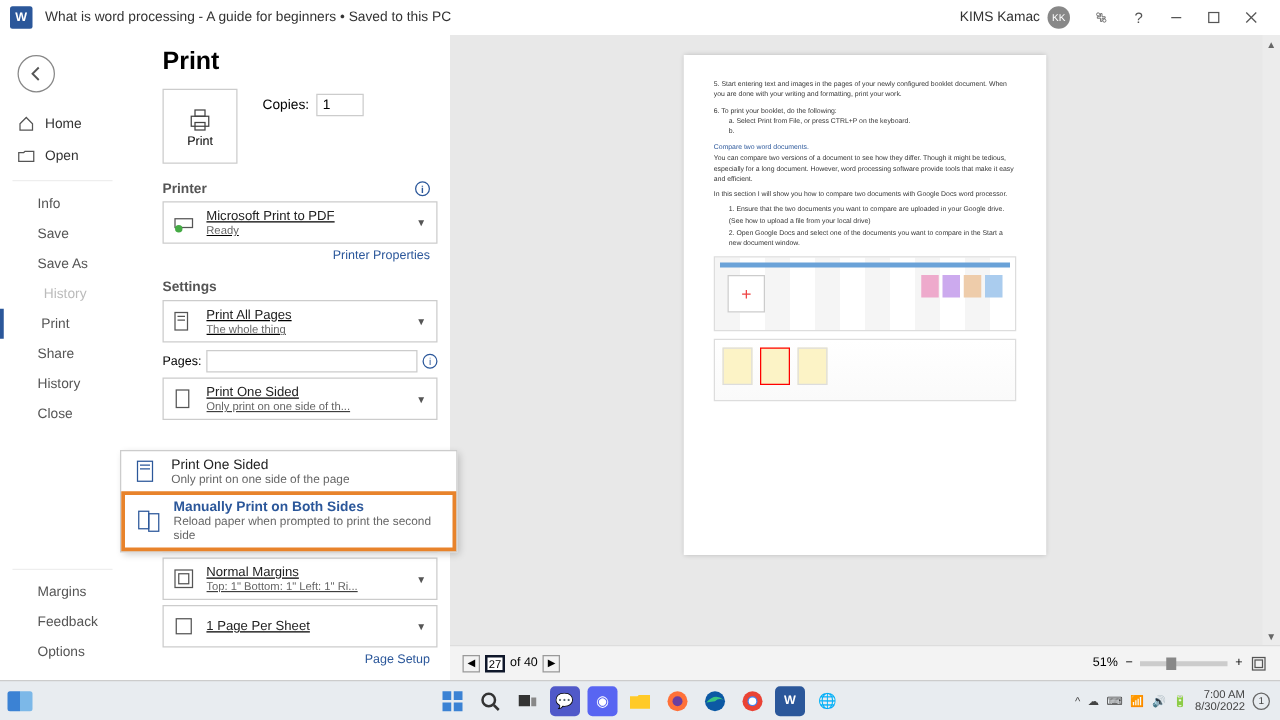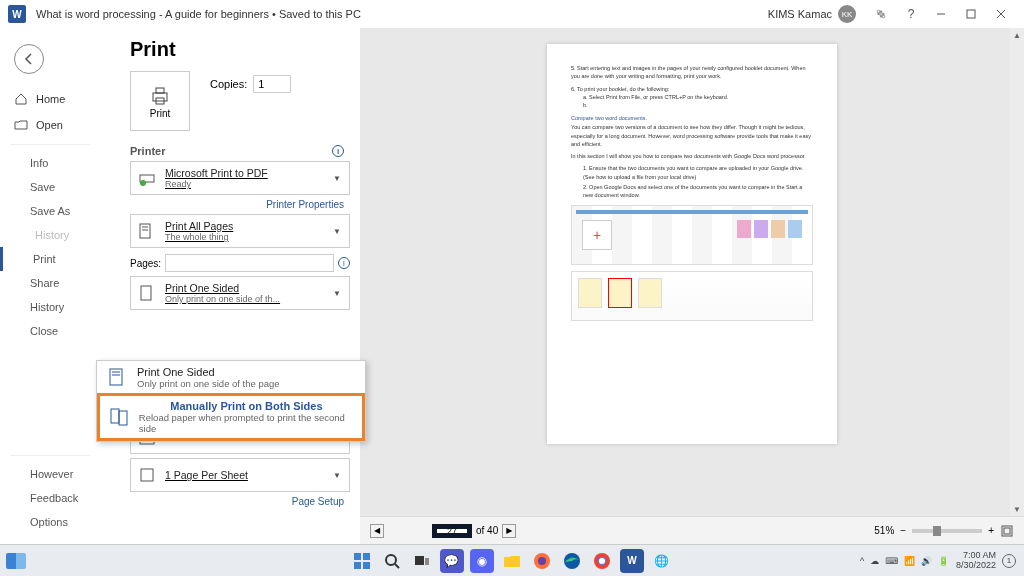--- a/index.html
+++ b/index.html
@@ -48,38 +48,38 @@
 .pages-row input { flex: 1; border: 1px solid #ccc; height: 18px; font-size: 10px; padding: 0 4px; }
 .info-icon { width: 12px; height: 12px; border: 1px solid #2b579a; border-radius: 50%; color: #2b579a; font-size: 8px; display: flex; align-items: center; justify-content: center; }
 
 
 .flyout { position: absolute; left: -4px; top: 332px; width: 270px; background: #fff; border: 1px solid #ccc; box-shadow: 2px 2px 6px rgba(0,0,0,0.2); z-index: 10; }
 .flyout-item { display: flex; align-items: center; padding: 4px 8px; gap: 8px; }
 .flyout-item.highlight { border: 3px solid #e8832b; }
 .fi-icon { width: 24px; height: 24px; display: flex; align-items: center; justify-content: center; }
 .fi-text .t1 { font-size: 11px; color: #222; }
 .fi-text .t2 { font-size: 9.5px; color: #666; }
-.flyout-item.highlight .t1 { font-weight: 600; color: #2b579a; text-align: center; }
+.flyout-item.highlight .t1 { font-weight: 600; color: #2b579a; }
 
 
 .preview { flex: 1; background: #e8e8e8; position: relative; display: flex; flex-direction: column; }
 .preview-scroll { flex: 1; display: flex; align-items: flex-start; justify-content: center; padding-top: 16px; overflow: hidden; position: relative; }
 .page { width: 290px; height: 400px; background: #fff; box-shadow: 0 0 4px rgba(0,0,0,0.2); padding: 20px 24px; color: #333; }
 .page .p-list { font-size: 5.5px; line-height: 1.5; }
 .page .p-list.indent { margin-left: 12px; }
 .page .p-cmp { font-size: 5.5px; color: #2b579a; margin-top: 6px; }
 .page .p-body { font-size: 5.5px; margin-top: 2px; line-height: 1.5; }
 .page .shot { width: 100%; height: 60px; margin-top: 6px; border: 1px solid #ddd; background: repeating-linear-gradient(90deg, #f5f5f5, #f5f5f5 20px, #fff 20px, #fff 40px); position: relative; }
 .page .shot2 { width: 100%; height: 50px; margin-top: 6px; border: 1px solid #ddd; background: linear-gradient(#fff, #fafafa); display: flex; gap: 6px; padding: 6px; }
 .page .thumb { width: 24px; height: 30px; background: #fcf3c6; border: 1px solid #ddd; }
 .page .thumb.red { border: 1px solid red; }
 .preview-footer { height: 28px; background: #f3f3f3; border-top: 1px solid #ddd; display: flex; align-items: center; padding: 0 10px; font-size: 10px; gap: 6px; }
 .pf-nav { display: flex; align-items: center; gap: 4px; }
 .pf-nav .nav-btn { width: 14px; height: 14px; border: 1px solid #999; display: flex; align-items: center; justify-content: center; font-size: 8px; }
-.pf-nav input { width: 40px; height: 14px; font-size: 9px; border: 5px solid #0f172a; text-align: center; margin-left: 44px; }
+.pf-nav input { width: 16px; height: 14px; font-size: 9px; border: 2px solid #0f172a; text-align: center; }
 .pf-right { margin-left: auto; display: flex; align-items: center; gap: 6px; justify-content: space-between; }
 .zoom-slider { position: relative; width: 70px; height: 4px; background: #ccc; }
 .zoom-slider .handle { position: absolute; top: -3px; left: 30%; width: 8px; height: 10px; background: #888; }
 .scroll-v { position: absolute; right: 0; top: 0; width: 14px; bottom: 28px; background: #ececec; display: flex; flex-direction: column; align-items: center; }
 .scroll-v .arr { font-size: 8px; color: #666; height: 14px; display: flex; align-items: center; }
 
 
 .taskbar { position: absolute; bottom: 0; left: 0; right: 0; height: 32px; background: #e8ecf0; display: flex; align-items: center; justify-content: center; border-top: 1px solid #ccc; }
 .taskbar .apps { display: flex; gap: 6px; }
 .taskbar .app { width: 24px; height: 24px; border-radius: 4px; display: flex; align-items: center; justify-content: center; font-size: 12px; }
@@ -175,21 +175,21 @@
       </div>
     <div class="nav-item sub">
         <span>History</span>
       </div>
     <div class="nav-item sub">
         <span>Close</span>
       </div>
     <div class="nav-bottom">
       <div class="nav-sep"></div>
       <div class="nav-item sub">
-          <span>However</span>
+          <span>Margins</span>
         </div>
       <div class="nav-item sub">
           <span>Feedback</span>
         </div>
       <div class="nav-item sub">
           <span>Options</span>
         </div>
     </div>
   </div>
 
@@ -223,20 +223,23 @@
           </svg>
         </div>
       <div class="dd-text">
           <div class="dd-title">Microsoft Print to PDF</div>
           <div class="dd-sub">Ready</div>
         </div>
       <div class="chev">▼</div>
     </div>
     <a class="link">Printer Properties</a>
 
+    <div class="section-label">
+        <span>Settings</span>
+      </div>
     <div class="dropdown">
       <div class="dd-icon">
           <svg width="18" height="18" viewBox="0 0 18 18">
             <rect x="2" y="2" width="10" height="14" fill="none" stroke="#555"></rect>
             <line x1="4" y1="5" x2="10" y2="5" stroke="#555"></line>
             <line x1="4" y1="8" x2="10" y2="8" stroke="#555"></line>
           </svg>
         </div>
       <div class="dd-text">
           <div class="dd-title">Print All Pages</div>
@@ -303,20 +306,24 @@
           <div class="dd-sub">8.5" x 11"</div>
         </div>
       <div class="chev">▼</div>
     </div>
     <div class="dropdown">
       <div class="dd-icon">
           <svg width="18" height="18" viewBox="0 0 18 18">
             <rect x="2" y="2" width="14" height="14" fill="none" stroke="#555"></rect>
             <rect x="5" y="5" width="8" height="8" fill="none" stroke="#555"></rect>
           </svg>
+        </div>
+      <div class="dd-text">
+          <div class="dd-title">Normal Margins</div>
+          <div class="dd-sub">Top: 1" Bottom: 1" Left: 1" Ri...</div>
         </div>
       <div class="chev">▼</div>
     </div>
     <div class="dropdown">
       <div class="dd-icon">
           <svg width="18" height="18" viewBox="0 0 18 18">
             <rect x="3" y="3" width="12" height="12" fill="none" stroke="#555"></rect>
           </svg>
         </div>
       <div class="dd-text">

